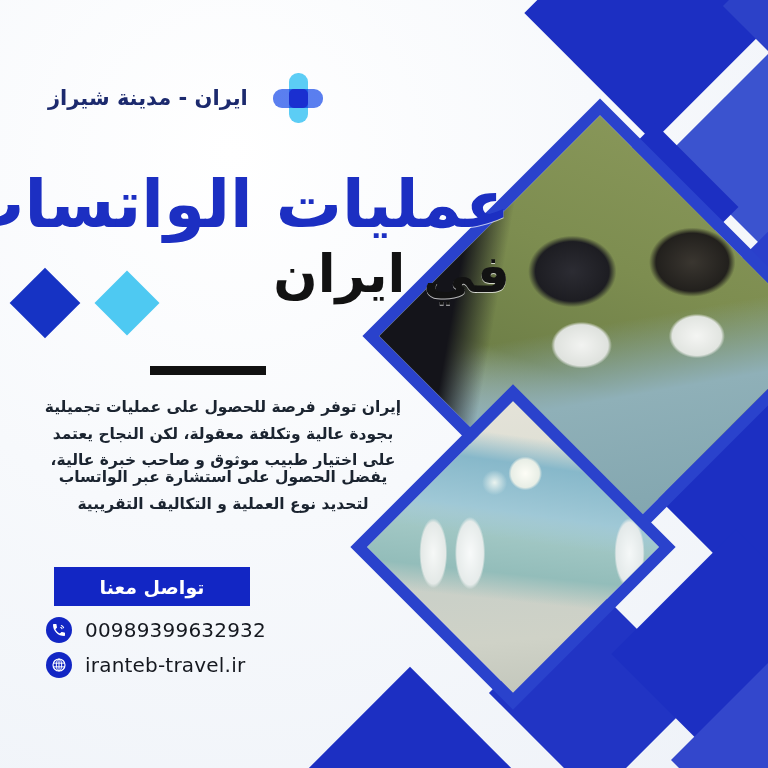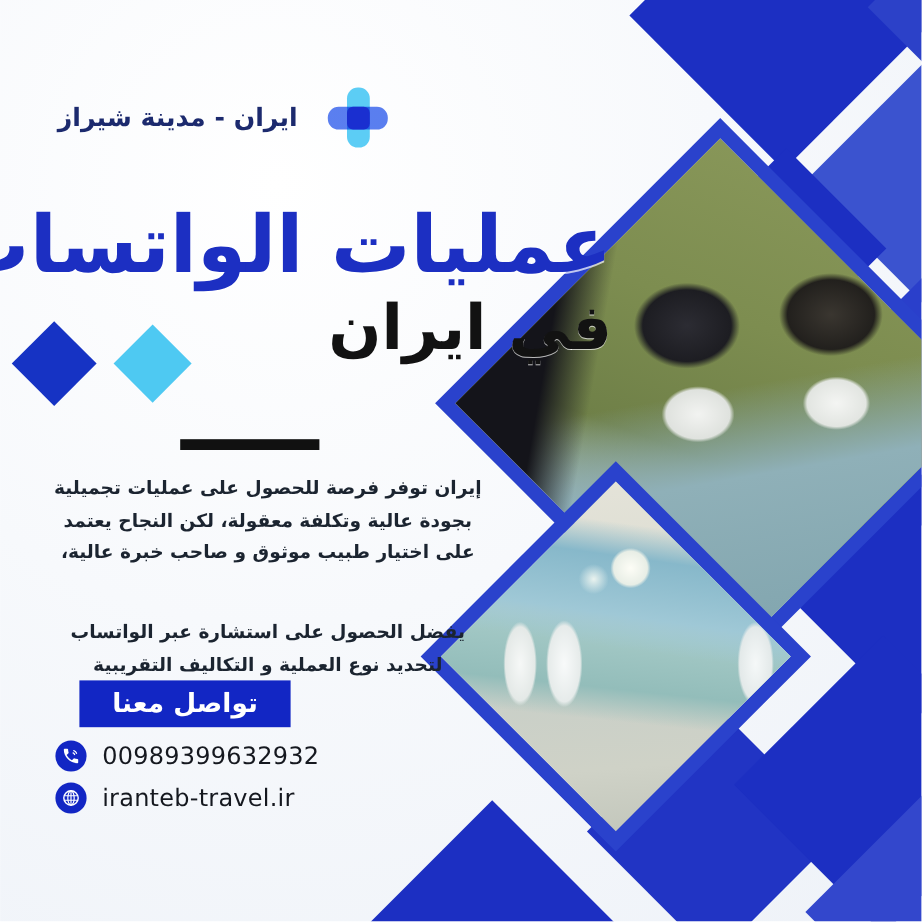--- a/index.html
+++ b/index.html
@@ -204,30 +204,30 @@
     direction: rtl;
     text-align: center;
     color: #1b2430;
     font-size: 15.5px;
     line-height: 1.72;
     font-weight: 600;
     z-index: 6;
     margin-left: 32px;
   }
   #para-1 { left: 8px; top: 394px; width: 366px; }
-  #para-2 { left: 8px; top: 514px; width: 366px; }
+  #para-2 { left: 8px; top: 464px; width: 366px; }
 
   
   #cta-button {
     position: absolute;
-    left: 66px; top: 567px;
-    width: 176px; height: 39px;
+    left: 54px; top: 567px;
+    width: 196px; height: 39px;
     background: #1226c4;
     color: #ffffff;
-    font-size: 22px;
+    font-size: 19px;
     font-weight: 700;
     display: flex;
     align-items: center;
     justify-content: center;
     direction: rtl;
     cursor: pointer;
     z-index: 6;
   }
 
   

